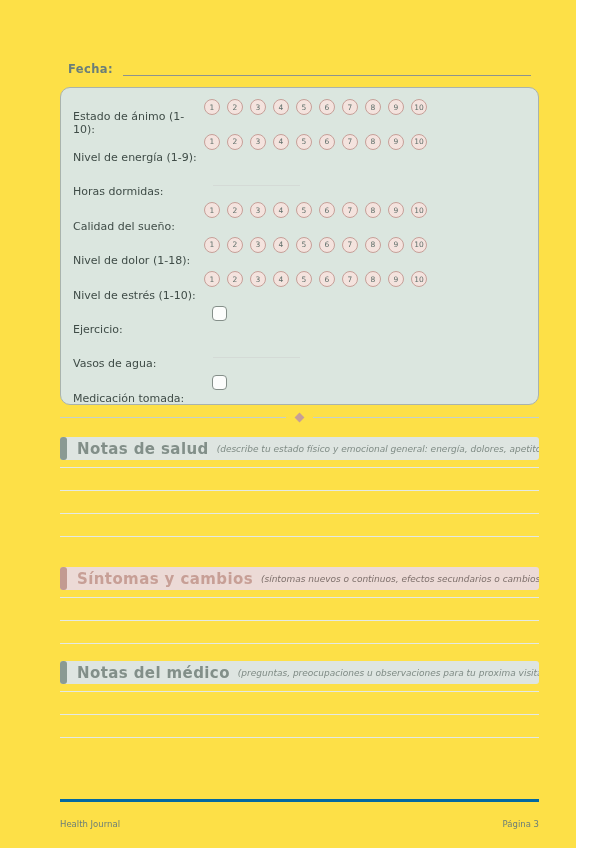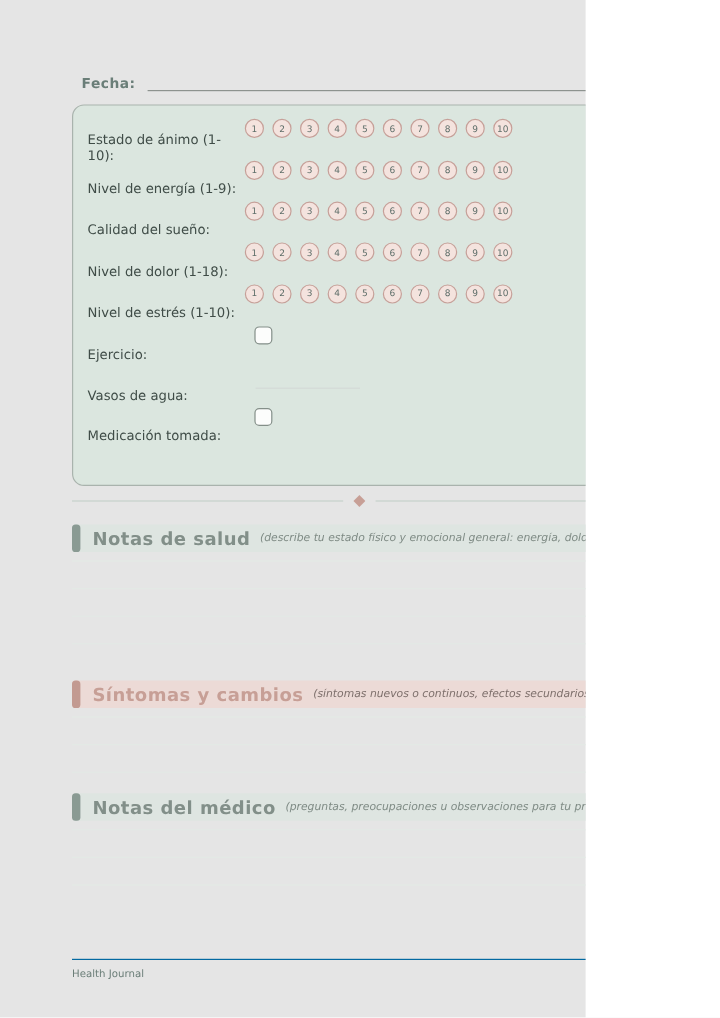--- a/index.html
+++ b/index.html
@@ -1,17 +1,17 @@
 <!DOCTYPE html>
 <html><head>
 <meta charset="utf-8">
 <style>
   html,body { margin:0; padding:0; background:#fff; }
   #page {
-    position:relative; width:488px; height:848px; background:#e5e5e5;
+    position:relative; width:576px; height:848px; background:#fde047;
     font-family:"DejaVu Sans", sans-serif; overflow:hidden;
   }
 
   
   .fecha-row { position:absolute; left:68px; top:62px; width:463px; display:flex; align-items:flex-end; }
   .fecha-label { color:#6a7e78; font-weight:bold; font-size:11.5px; letter-spacing:.4px; }
   .fecha-line { flex:1; margin-left:10px; height:13px; border-bottom:1px solid #8d938f; }
 
   
   .card {
@@ -49,22 +49,22 @@
   .green .stitle { color:#828f89; }
   .pink  .stitle { color:#c79f96; }
   .sdesc { font-style:italic; font-size:9px; margin-left:8px; white-space:nowrap; overflow:hidden; }
   .green .sdesc { color:#7f8b85; }
   .pink  .sdesc { color:#7d6f6b; }
   .rule { height:22px; border-bottom:1px solid #e3e9e5; }
   .rule.first { height:7px; }
 
   
   .footer {
-    position:absolute; left:60px; top:799px; width:479px; border-top:1px solid #0369a1;
-    display:flex; justify-content:space-between; padding-top:7px;
+    position:absolute; left:60px; top:799px; width:479px; border-top:3px solid #0369a1;
+    display:flex; justify-content:space-between; padding-top:17px;
     font-size:8.5px; color:#6b7e78;gap:41px;
   }
 </style>
 </head>
 <body>
 
 <div id="page">
 
   <div class="fecha-row">
     <span class="fecha-label">Fecha:</span>
@@ -94,20 +94,24 @@
           <span class="circle">2</span>
           <span class="circle">3</span>
           <span class="circle">4</span>
           <span class="circle">5</span>
           <span class="circle">6</span>
           <span class="circle">7</span>
           <span class="circle">8</span>
           <span class="circle">9</span>
           <span class="circle">10</span>
         </span>
+    </div>
+    <div class="trow">
+      <span class="tlabel">Horas dormidas:</span>
+      <span class="input-line"></span>
     </div>
     <div class="trow">
       <span class="tlabel">Calidad del sueño:</span>
       <span class="scale">
           <span class="circle">1</span>
           <span class="circle">2</span>
           <span class="circle">3</span>
           <span class="circle">4</span>
           <span class="circle">5</span>
           <span class="circle">6</span>

